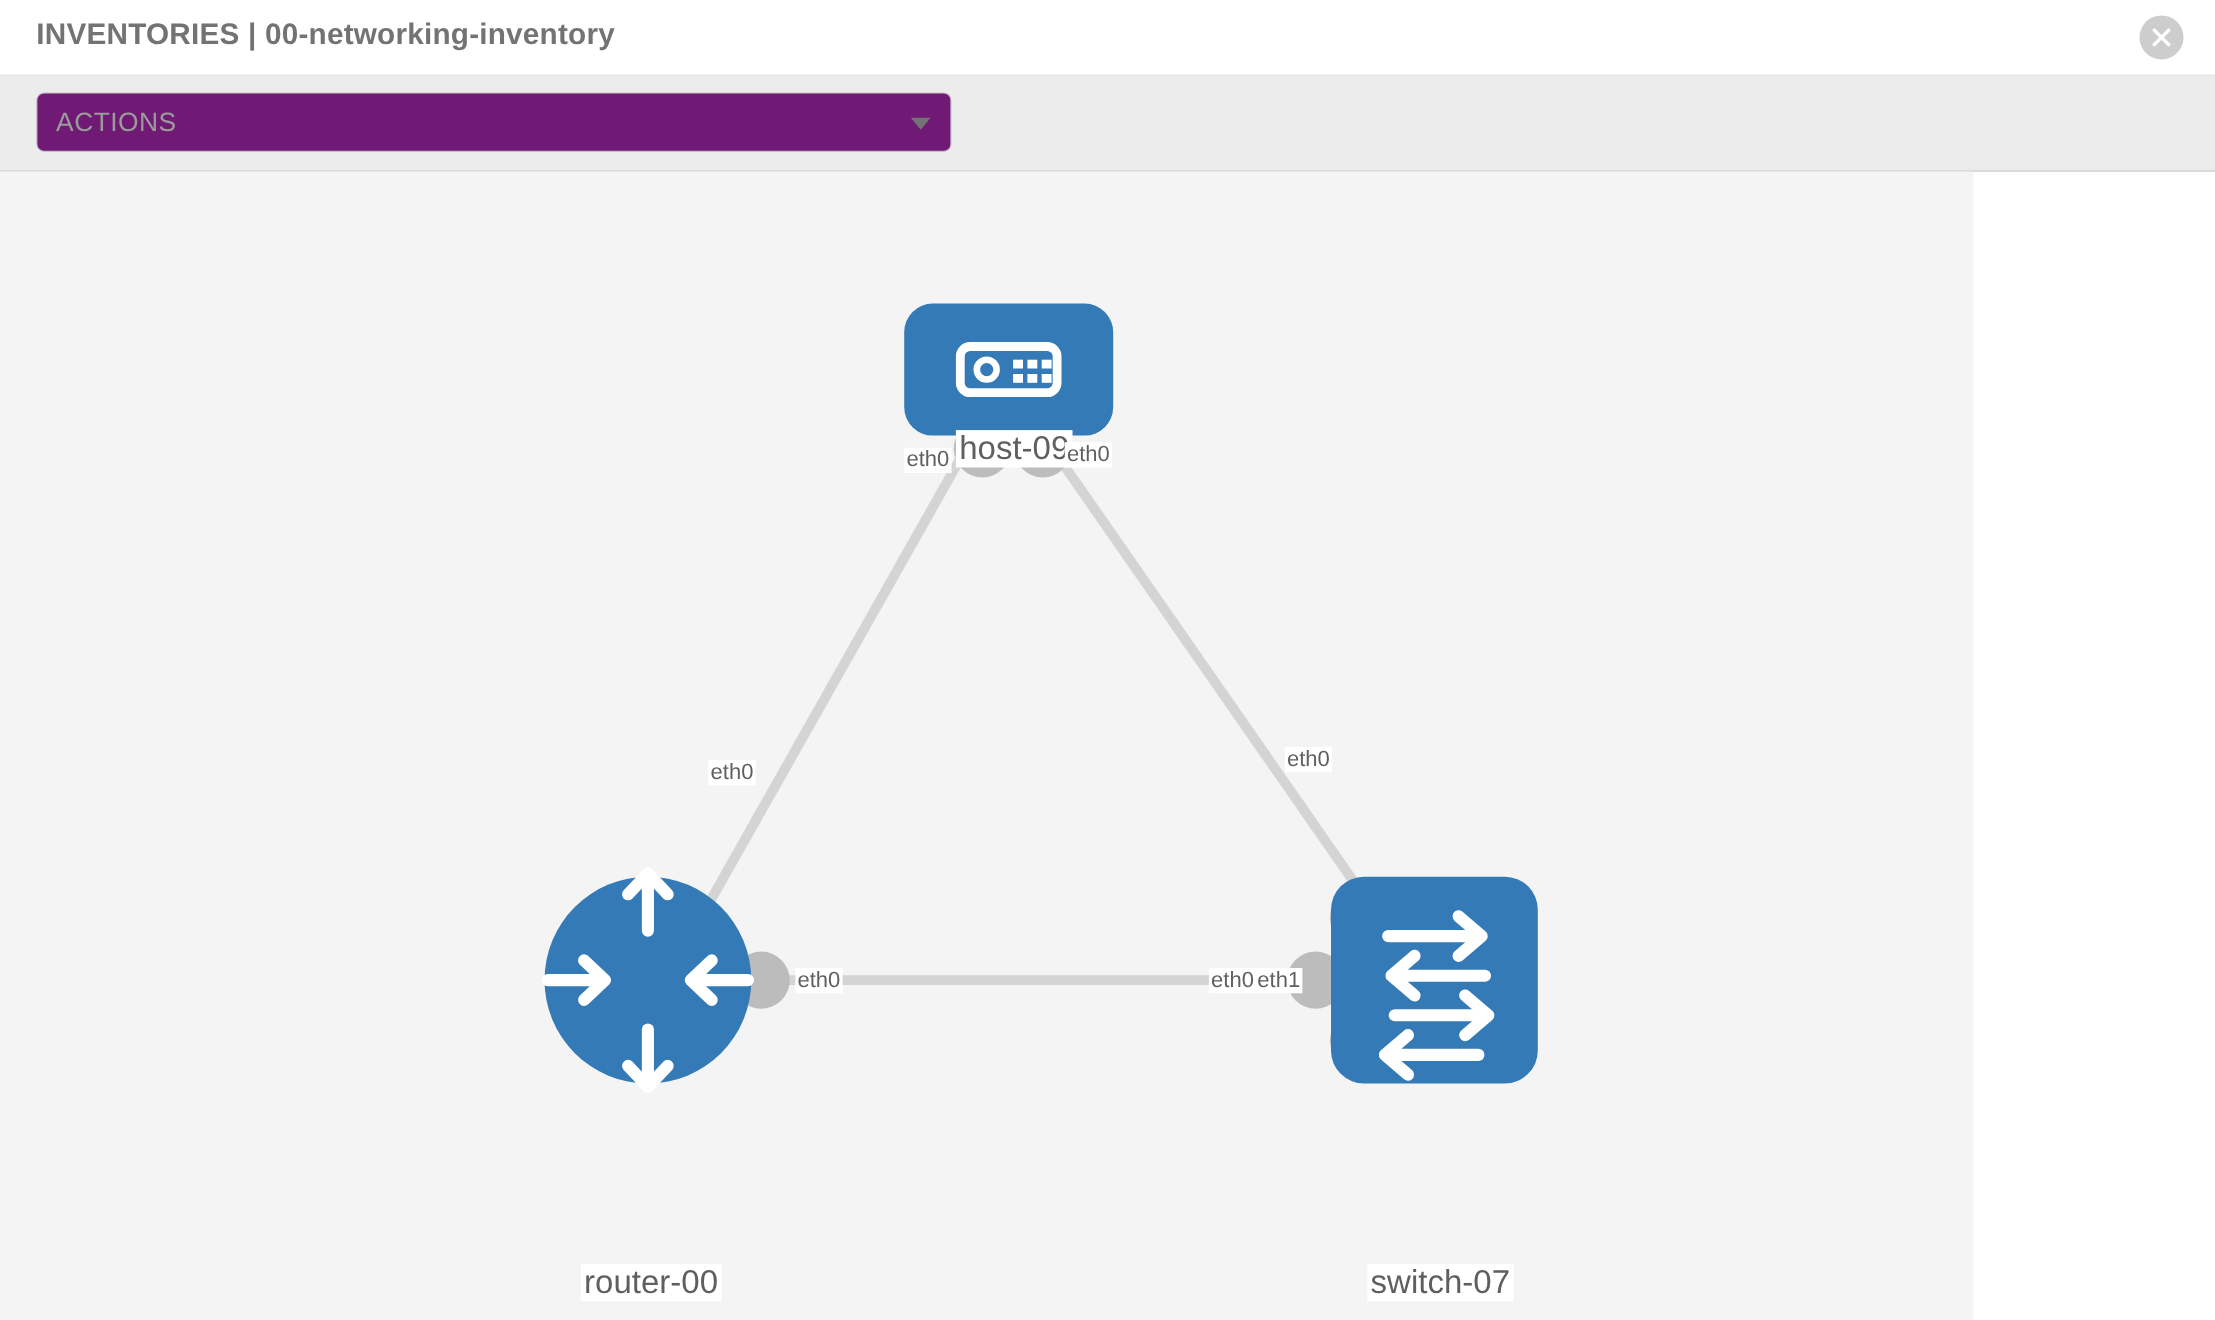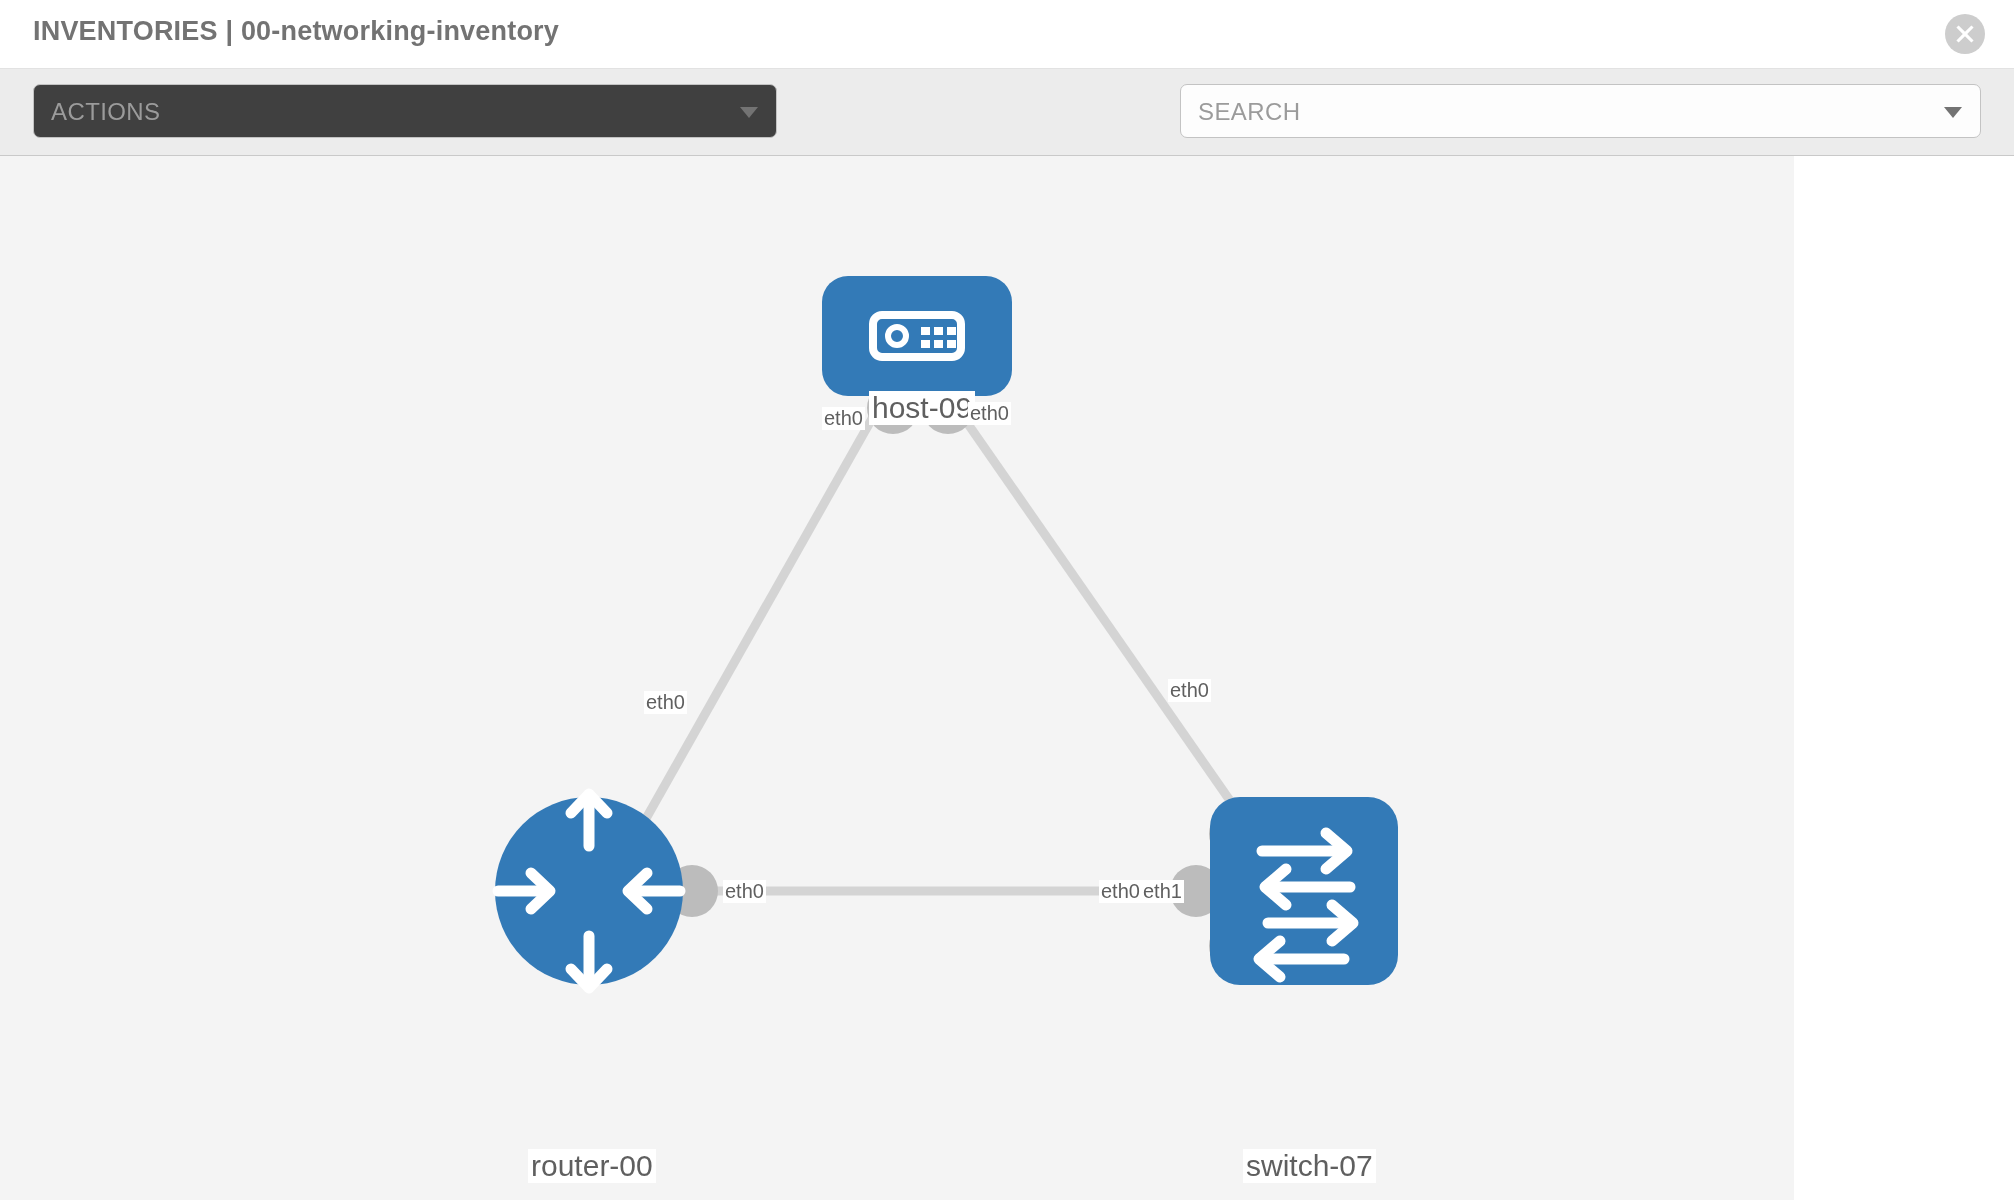--- a/index.html
+++ b/index.html
@@ -54,23 +54,23 @@
     height: 88px;
     background: #ececec;
     border-top: 1px solid #e2e2e2;
     border-bottom: 1px solid #c9c9c9;
     box-sizing: border-box;
   }
   .actions-select {
     position: absolute;
     left: 33px;
     top: 15px;
-    width: 744px;
+    width: 832px;
     height: 54px;
-    background: #404040;
+    background: #701a75;
     border: 1px solid #c3c3c3;
     border-radius: 7px;
     box-sizing: border-box;
     cursor: pointer;
   }
   .actions-select .label {
     position: absolute;
     left: 17px;
     top: 13px;
     font-size: 24px;
@@ -175,24 +175,20 @@
       <circle cx="10.2" cy="37.2" r="1.9" fill="#f0f0f0"></circle>
     </svg>
   </div>
 
   <div class="tool-icon key">
     <svg width="44" height="44" viewBox="0 0 44 44" aria-hidden="true">
       <path d="M15.5 5.5 a10 10 0 1 0 7.9 16.1 L33.6 31.8 l2.2 -2.2 2.6 2.6 2.6 -2.6 -2.6 -2.6 2.2 -2.2 -2.9 -2.9 -2.2 2.2 -9.0 -9.0 A10 10 0 0 0 15.5 5.5 z M14.0 9.5 a4.6 4.6 0 1 1 0 9.2 a4.6 4.6 0 0 1 0 -9.2 z" fill="#848992"></path>
     </svg>
   </div>
 
-  <div class="search-box">
-    <span class="label">SEARCH</span>
-    <span class="caret"></span>
-  </div>
 </div>
 
 <div class="canvas">
 
   <svg class="topology-svg" viewBox="0 0 2014 1044">
 
     <g>
       <line x1="882" y1="245" x2="622" y2="705" stroke="#d4d4d4" stroke-width="9"></line>
       <line x1="952" y1="245" x2="1272" y2="705" stroke="#d4d4d4" stroke-width="9"></line>
       <line x1="620" y1="735" x2="1270" y2="735" stroke="#d4d4d4" stroke-width="9"></line>

